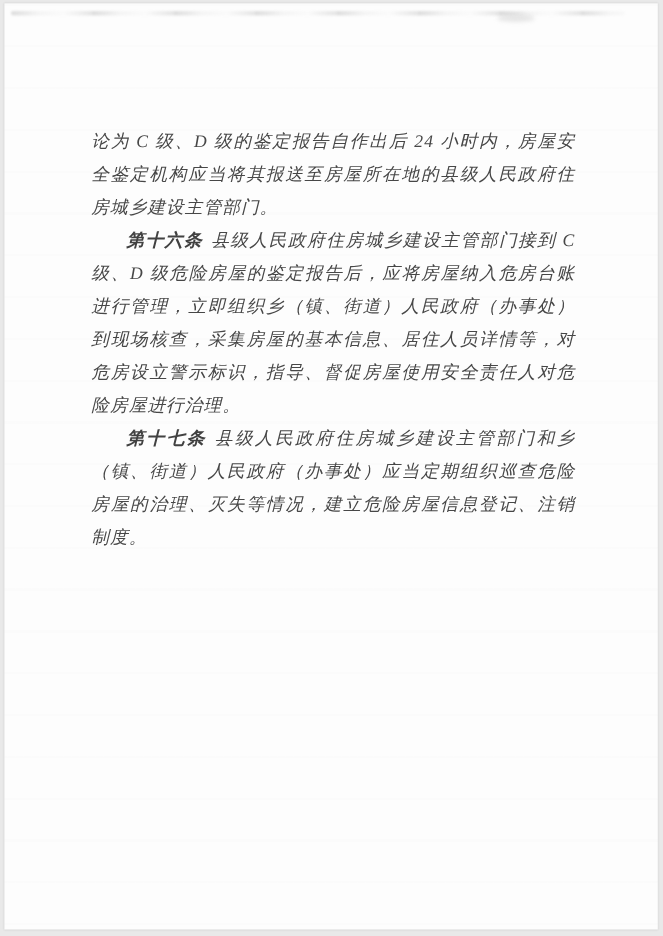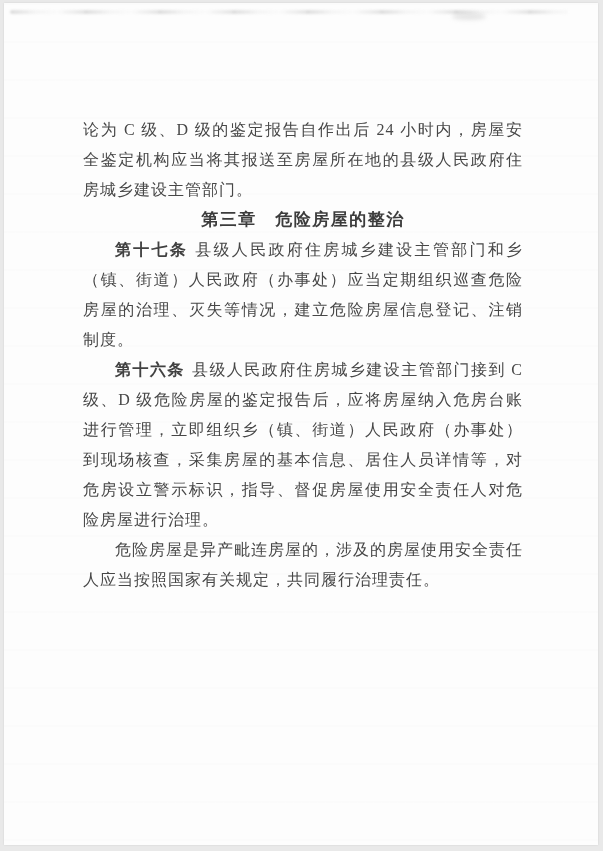--- a/index.html
+++ b/index.html
@@ -23,20 +23,21 @@
     right: 5px;
     bottom: 6px;
     background: #fdfdfd;
     box-shadow: 0 0 2px rgba(0,0,0,0.10);
     
     background-image: repeating-linear-gradient(
       180deg,
       rgba(0,0,0,0.006) 0px, rgba(0,0,0,0.006) 2px,
       rgba(255,255,255,0) 2px, rgba(255,255,255,0) 38px
     );
+    font-style: italic;
   }
   .scan-noise-top {
     position: absolute;
     left: 6px;
     right: 30px;
     top: 7px;
     height: 4px;
     background: repeating-linear-gradient(
       90deg,
       rgba(150,150,150,0.30) 0px, rgba(190,190,190,0.12) 26px,
@@ -91,26 +92,24 @@
 
 <div class="canvas">
   <div class="page">
     <div class="scan-noise-top"></div>
     <div class="scan-smudge"></div>
 
     <div class="text-block">
 
       <p class="para no-indent">论为 C 级、D 级的鉴定报告自作出后 24 小时内，房屋安全鉴定机构应当将其报送至房屋所在地的县级人民政府住房城乡建设主管部门。</p>
 
-      <h2 class="chapter">第三章　危险房屋的整治</h2>
+
+      <p class="para"><span class="lead">第十六条</span><span>县级人民政府住房城乡建设主管部门接到 C 级、D 级危险房屋的鉴定报告后，应将房屋纳入危房台账进行管理，立即组织乡（镇、街道）人民政府（办事处）到现场核查，采集房屋的基本信息、居住人员详情等，对危房设立警示标识，指导、督促房屋使用安全责任人对危险房屋进行治理。</span></p>
 
       <p class="para"><span class="lead">第十七条</span><span>县级人民政府住房城乡建设主管部门和乡（镇、街道）人民政府（办事处）应当定期组织巡查危险房屋的治理、灭失等情况，建立危险房屋信息登记、注销制度。</span></p>
 
-      <p class="para"><span class="lead">第十六条</span><span>县级人民政府住房城乡建设主管部门接到 C 级、D 级危险房屋的鉴定报告后，应将房屋纳入危房台账进行管理，立即组织乡（镇、街道）人民政府（办事处）到现场核查，采集房屋的基本信息、居住人员详情等，对危房设立警示标识，指导、督促房屋使用安全责任人对危险房屋进行治理。</span></p>
 
-
-      <p class="para">危险房屋是异产毗连房屋的，涉及的房屋使用安全责任人应当按照国家有关规定，共同履行治理责任。</p>
 
 
 
     </div>
   </div>
 </div>
 
 </body></html>

